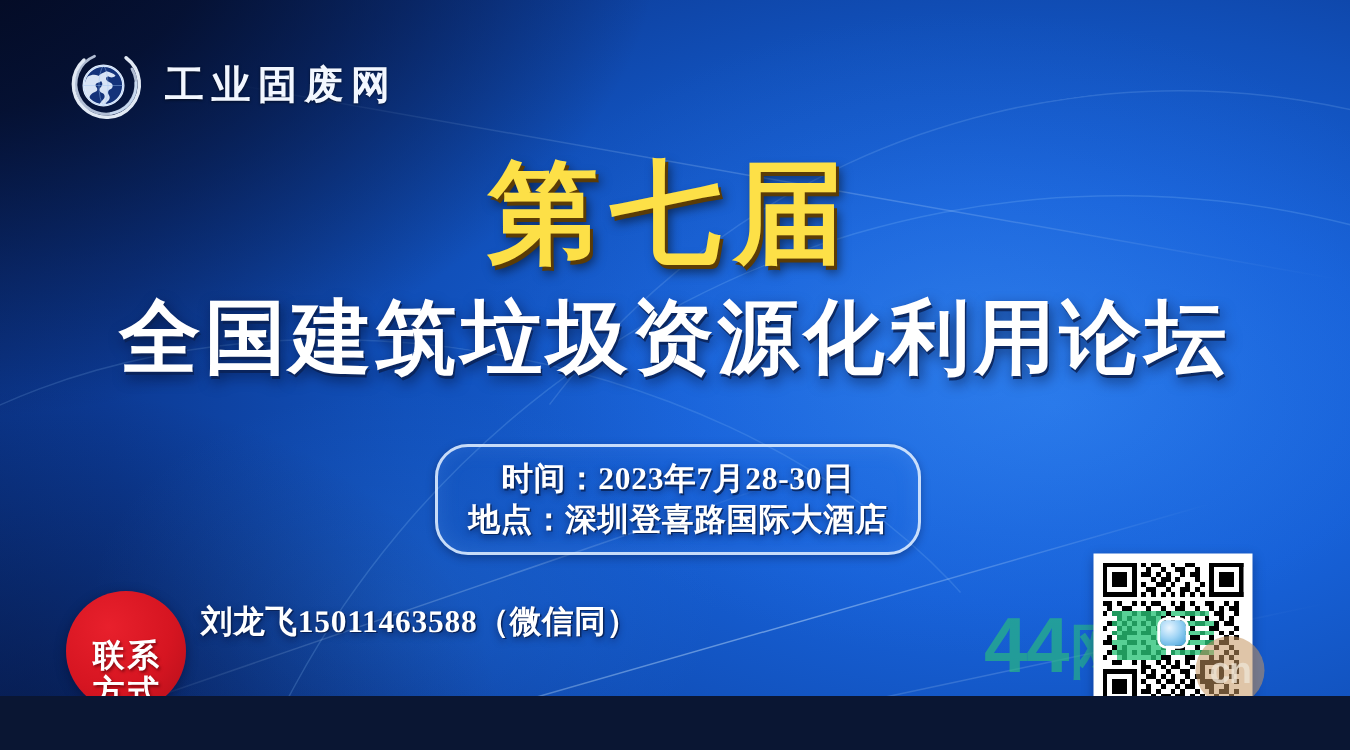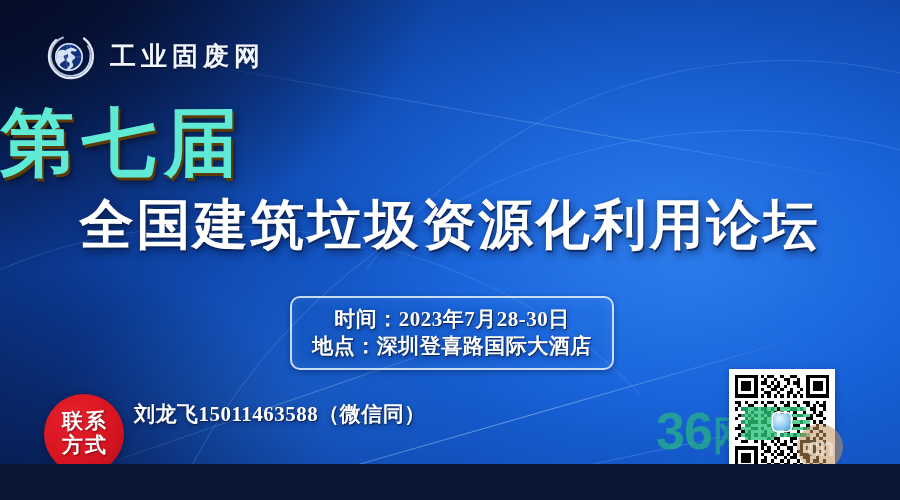--- a/index.html
+++ b/index.html
@@ -85,26 +85,27 @@
     letter-spacing: 1.35px;
     color: #dbe8fb;
     white-space: nowrap;
     text-shadow: 0 1px 1px rgba(0,0,0,.5);
   }
 
   
   .title-main {
     position: absolute;
     left: 0; right: 4px; top: 106px;
+    text-align: center;
     font-family: "Liberation Serif", "DejaVu Serif", serif;
     font-weight: 700;
     font-size: 74px;
     line-height: 1;
     letter-spacing: 8px;
-    color: #5eead4;
+    color: #fde047;
     text-shadow:
       2px 3px 0 #5b3c06,
       3px 5px 7px rgba(0,0,0,.55);
     z-index: 6;
   }
   .title-sub {
     position: absolute;
     left: 0; right: 0; top: 196px;
     text-align: center;
     font-family: "Liberation Serif", "DejaVu Serif", serif;
@@ -118,21 +119,21 @@
       2px 4px 9px rgba(0,10,40,.6);
     z-index: 6;
   }
 
   
   .info-box {
     position: absolute;
     left: 290px; top: 296px;
     width: 320px; height: 70px;
     border: 2px solid rgba(224,238,255,0.88);
-    border-radius: 10px;
+    border-radius: 22px;
     box-shadow: 0 2px 6px rgba(0,12,48,.35), inset 0 0 14px rgba(120,180,255,.18);
     display: flex; flex-direction: column;
     align-items: center; justify-content: center;
     gap: 2px;
     z-index: 6;
   }
   .info-line {
     font-family: "Liberation Serif", "DejaVu Serif", serif;
     font-weight: 700;
     font-size: 21px;
@@ -145,21 +146,21 @@
 
   
   .contact-badge {
     position: absolute;
     left: 44px; top: 394px;
     width: 80px; height: 80px;
     border-radius: 50%;
     background: radial-gradient(circle at 36% 30%, #e8202c 0%, #d61521 55%, #b20f1a 100%);
     box-shadow: 0 2px 8px rgba(0,8,40,.45);
     display: flex; flex-direction: column;
-    align-items: center; justify-content: center;
+    align-items: center; justify-content: flex-end;
     z-index: 7;
   }
   .contact-badge span {
     font-family: "Liberation Serif", "DejaVu Serif", serif;
     font-weight: 700;
     font-size: 21px;
     line-height: 1.14;
     letter-spacing: 2px;
     color: #ffffff;
     text-shadow: 1px 1px 2px rgba(90,0,8,.7);
@@ -568,21 +569,21 @@
         <rect x="14" y="14" width="9" height="1"></rect>
           <rect x="15" y="16" width="8" height="1"></rect>
         <rect x="14" y="18" width="9" height="1"></rect>
       </g>
     </svg>
     <div class="qr-logo"></div>
   </div>
 
   <div class="watermark">
     <div class="wm-row">
-      <span class="wm-num">36</span>
+      <span class="wm-num">44</span>
       <span class="wm-cn-big">网</span>
     </div>
     <div class="wm-sub">环 卫</div>
   </div>
   <div class="wm-dotcn">
     <span>cn</span>
   </div>
 
 </div>
 

